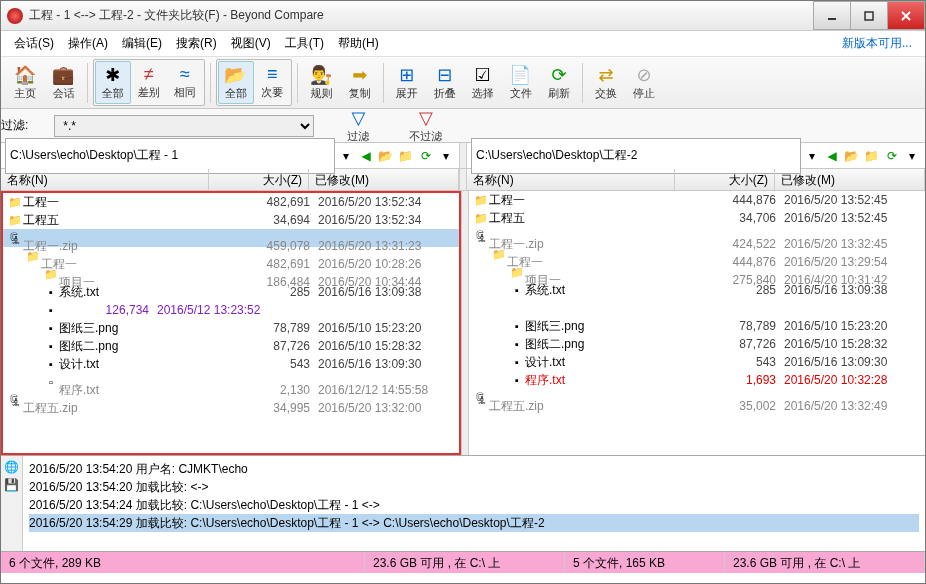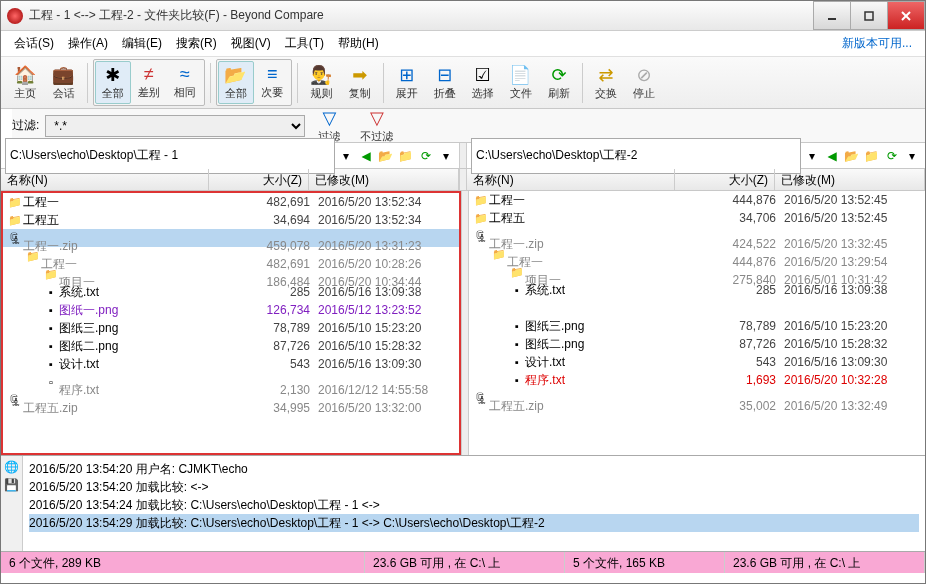--- a/index.html
+++ b/index.html
@@ -20,21 +20,21 @@
 
 .toolbar { height: 52px; background: linear-gradient(#fafafa,#eee); border-bottom: 1px solid #c8c8c8; display: flex; align-items: center; padding: 2px 6px; gap: 2px; }
 .tbtn { display: flex; flex-direction: column; align-items: center; padding: 2px 6px; min-width: 36px; cursor: pointer; border: 1px solid transparent; border-radius: 2px; }
 .tbtn .ic { height: 22px; display: flex; align-items: center; justify-content: center; font-size: 18px; }
 .tbtn .lbl { font-size: 11px; color: #333; }
 .tsep { width: 1px; height: 40px; background: #ccc; margin: 0 3px; }
 .tgroup { display: flex; border: 1px solid #bbb; border-radius: 2px; padding: 1px; background: #f5f5f5; }
 .tgroup .tbtn { border: none; }
 .tgroup .tbtn.active { background: #e0ecf7; border: 1px solid #9cc; }
 
-.filterbar { height: 34px; display: flex; align-items: center; padding: 0 0; gap: 6px; border-bottom: 1px solid #c8c8c8; background: #f8f8f8; margin-left: 11px; }
+.filterbar { height: 34px; display: flex; align-items: center; padding: 0 0; gap: 26px; border-bottom: 1px solid #c8c8c8; background: #f8f8f8; }
 .filterbar select { width: 260px; height: 22px; border: 1px solid #aaa; padding: 0 4px; font-size: 12px; }
 
 .pathbar { height: 26px; display: flex; border-bottom: 1px solid #c8c8c8; }
 .pathhalf { flex: 1; display: flex; align-items: center; padding: 0 4px; gap: 2px; }
 .pathhalf input { flex: 1; height: 36px; border: 1px solid #aaa; padding: 0 4px; font-size: 12px; }
 .pathhalf .pbtn { width: 18px; height: 18px; display: flex; align-items: center; justify-content: center; cursor: pointer; font-size: 12px; }
 .psplit { width: 8px; background: #eee; border-left: 1px solid #ccc; border-right: 1px solid #ccc; }
 
 .headers { height: 22px; display: flex; border-bottom: 1px solid #c8c8c8; background: linear-gradient(#fafafa,#e8e8e8); }
 .headhalf { flex: 1; display: flex; }
@@ -271,21 +271,20 @@
       <div class="row ">
         <span class="ind" style="width:36px"></span>
         <span class="ric">▪</span>
         <span class="nm">系统.txt</span>
         <span class="sz">285</span>
         <span class="md">2016/5/16 13:09:38</span>
       </div>
       <div class="row purple">
         <span class="ind" style="width:36px"></span>
         <span class="ric">▪</span>
-        <span class="nm">图纸一.png</span>
         <span class="sz">126,734</span>
         <span class="md">2016/5/12 13:23:52</span>
       </div>
       <div class="row ">
         <span class="ind" style="width:36px"></span>
         <span class="ric">▪</span>
         <span class="nm">图纸三.png</span>
         <span class="sz">78,789</span>
         <span class="md">2016/5/10 15:23:20</span>
       </div>
@@ -346,21 +345,21 @@
         <span class="ric">📁</span>
         <span class="nm">工程一</span>
         <span class="sz">444,876</span>
         <span class="md">2016/5/20 13:29:54</span>
       </div>
       <div class="row gray">
         <span class="ind" style="width:36px"></span>
         <span class="ric">📁</span>
         <span class="nm">项目一</span>
         <span class="sz">275,840</span>
-        <span class="md">2016/5/01 10:31:42</span>
+        <span class="md">2016/4/20 10:31:42</span>
       </div>
       <div class="row ">
         <span class="ind" style="width:36px"></span>
         <span class="ric">▪</span>
         <span class="nm">系统.txt</span>
         <span class="sz">285</span>
         <span class="md">2016/5/16 13:09:38</span>
       </div>
       <div class="row ">
         <span class="ind" style="width:36px"></span>

